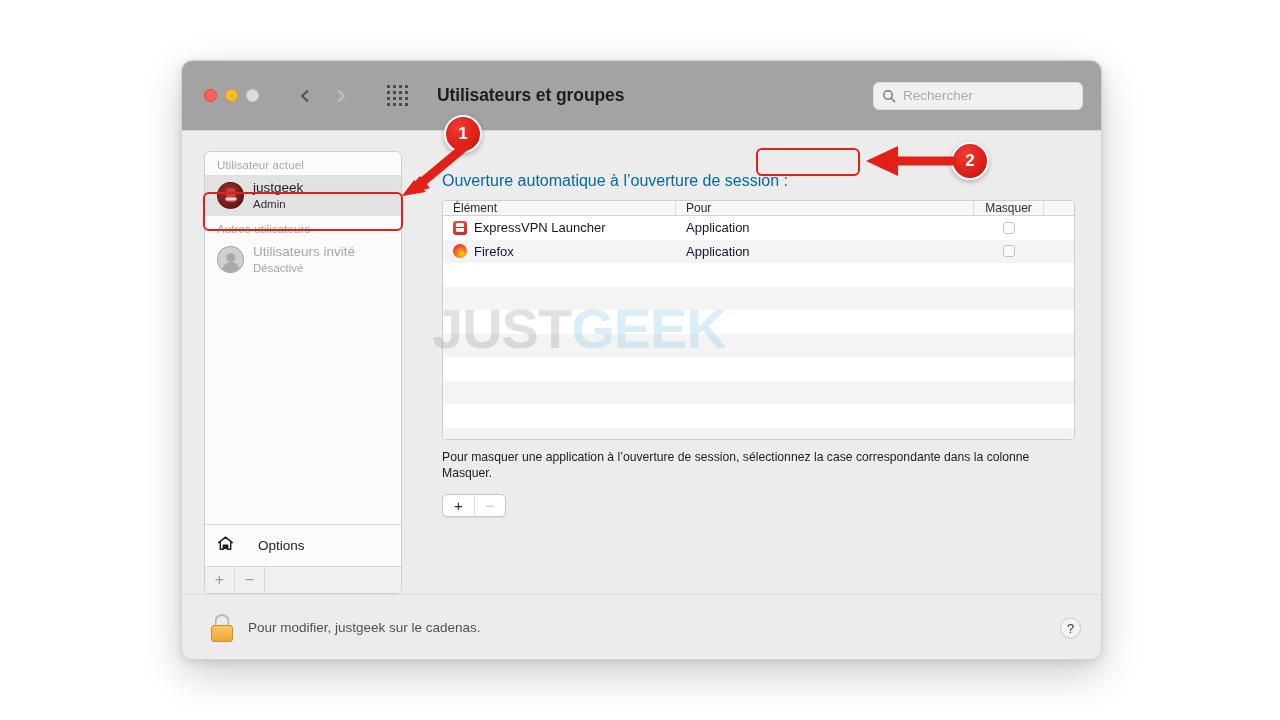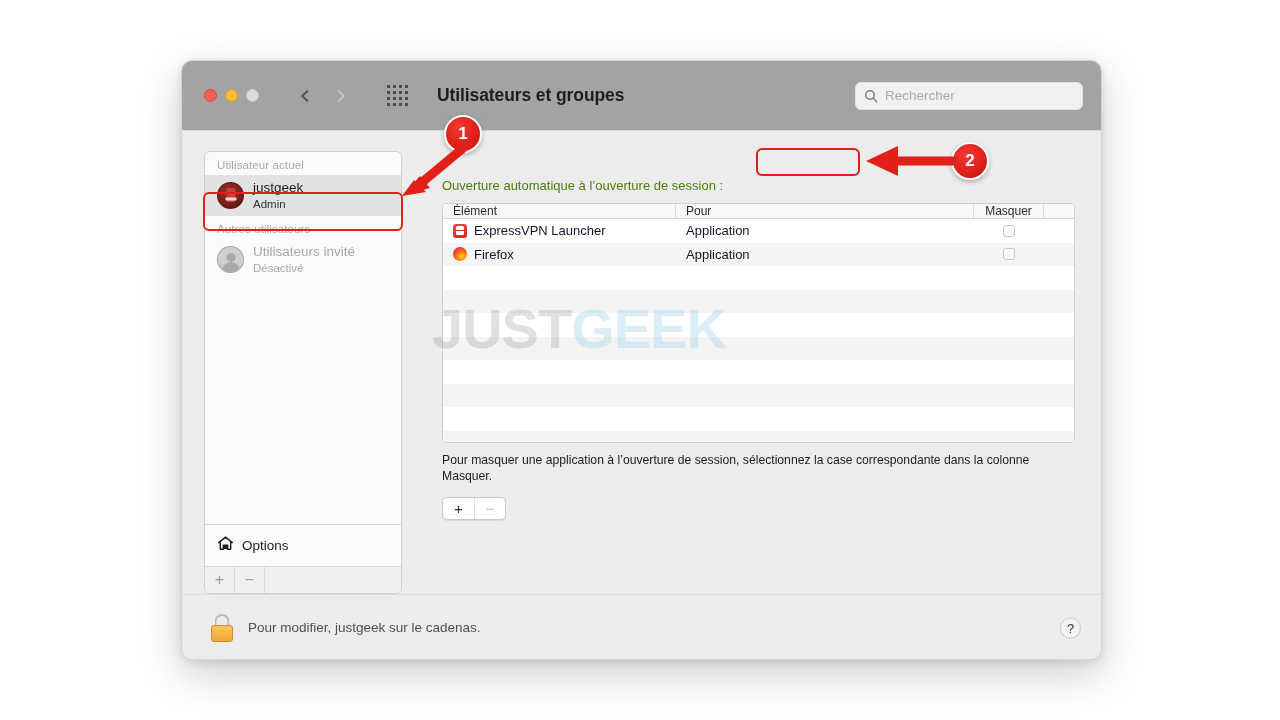--- a/index.html
+++ b/index.html
@@ -56,21 +56,21 @@
     margin-left: 28px;
     font-size: 17.5px;
     font-weight: 600;
     color: #1d1d1f;
     letter-spacing: -0.1px;
   }
 
   .searchbox {
     position: absolute;
     right: 18px; top: 50%; transform: translateY(-50%);
-    width: 228px; height: 28px;
+    width: 210px; height: 28px;
     background: #f1f1f1;
     border: 1px solid #dfdfdf;
     border-radius: 6px;
     display: flex; align-items: center;
     padding: 0 8px;
   }
   .searchbox .mag { width: 14px; height: 14px; margin-right: 7px; flex: none; }
   .searchbox input {
     border: none; background: transparent; outline: none;
     font-family: "Liberation Sans", sans-serif;
@@ -140,21 +140,21 @@
   .avatar.guest .g-body {
     position: absolute; left: 50%; bottom: 0; transform: translateX(-50%);
     width: 18px; height: 10px; border-radius: 9px 9px 0 0; background: #a9a9a9;
   }
   .uname { font-size: 13.5px; color: #1d1d1f; line-height: 1.25; }
   .urole { font-size: 11.5px; color: #333; line-height: 1.25; }
   .userrow.disabled .uname { color: #a6a6a6; font-size: 13.5px; }
   .userrow.disabled .urole { color: #a6a6a6; }
 
   .options-row {
-    display: flex; align-items: center; gap: 8px;
+    display: flex; align-items: center; gap: 24px;
     padding: 10px 12px;
     border-top: 1px solid #d7d7d7;
     background: #fbfbfb;
   }
   .options-label { font-size: 13.5px; color: #1d1d1f; }
   .side-footer {
     display: flex; align-items: stretch;
     height: 27px;
     border-top: 1px solid #d7d7d7;
     background: #f0f0f0;
@@ -188,23 +188,23 @@
     padding: 4px 15px;
     border-radius: 6px;
     white-space: nowrap;
   }
   .tab.active {
     background: #ffffff;
     box-shadow: 0 0.5px 1.5px rgba(0,0,0,0.22);
   }
 
   .sectiontitle {
-    margin-top: 27px;
-    font-size: 13px;
-    color: #4d7c0f;
+    margin-top: 21px;
+    font-size: 16px;
+    color: #0369a1;
     padding-left: 26px;
   }
 
   .tablebox {
     margin: 10px 0 0 26px;
     margin-right: 6px;
     border: 1px solid #cfcfcf;
     border-radius: 4px;
     background: #fff;
     overflow: hidden;

